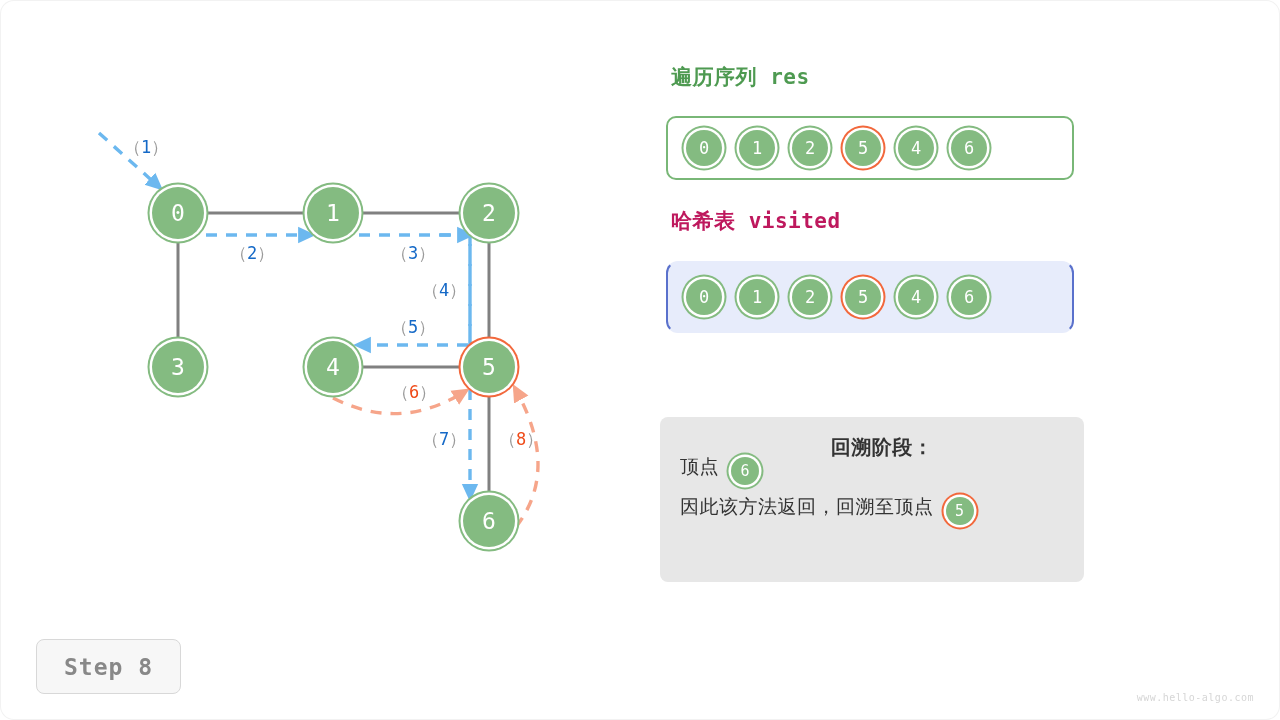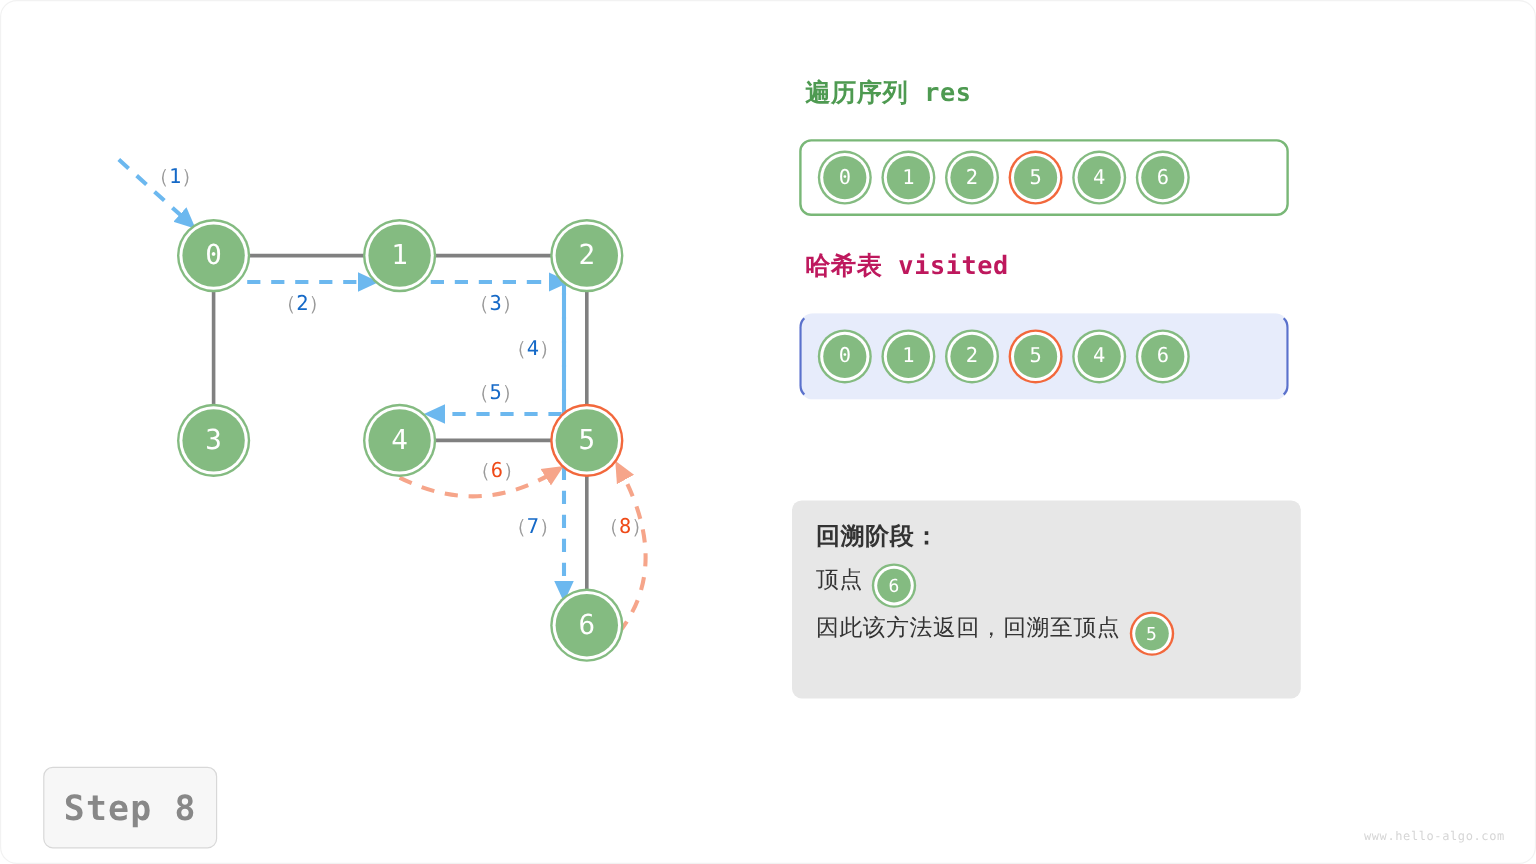--- a/index.html
+++ b/index.html
@@ -99,53 +99,53 @@
     background: #e7e7e7;
     border-radius: 8px;
     box-sizing: border-box;
     padding: 20px 0 0 20px;
     color: #333333;
   }
   #explain-head {
     font-size: 20px;
     font-weight: bold;
     line-height: 1;
-    margin-bottom: 17px;
     letter-spacing: 0.5px;
+    text-align: center;
   }
   .explain-line {
     display: flex;
     align-items: flex-start;
     font-size: 19px;
     line-height: 1;
     margin-bottom: 12px;
     white-space: nowrap;
   }
   .explain-line span.txt { letter-spacing: 0.5px; }
   .inline-node {
     width: 28px; height: 28px;
     font-size: 15px;
     margin: 0 12px;
   }
 
   
   #step-chip {
     position: absolute;
     left: 36px; top: 639px;
-    width: 145px; height: 68px;
+    width: 145px; height: 55px;
     background: #f7f7f7;
     border: 1px solid #d8d8d8;
     border-radius: 8px;
     display: flex;
     align-items: center;
     justify-content: center;
     color: #888888;
     font-family: "DejaVu Sans Mono", "Liberation Mono", monospace;
     font-weight: bold;
-    font-size: 29px;
+    font-size: 23px;
     letter-spacing: 1px;
     box-sizing: border-box;
   }
   #watermark {
     position: absolute;
     right: 26px; bottom: 17px;
     color: #d6d6d6;
     font-family: "DejaVu Sans Mono", "Liberation Mono", monospace;
     font-size: 10px;
     letter-spacing: 0.5px;

